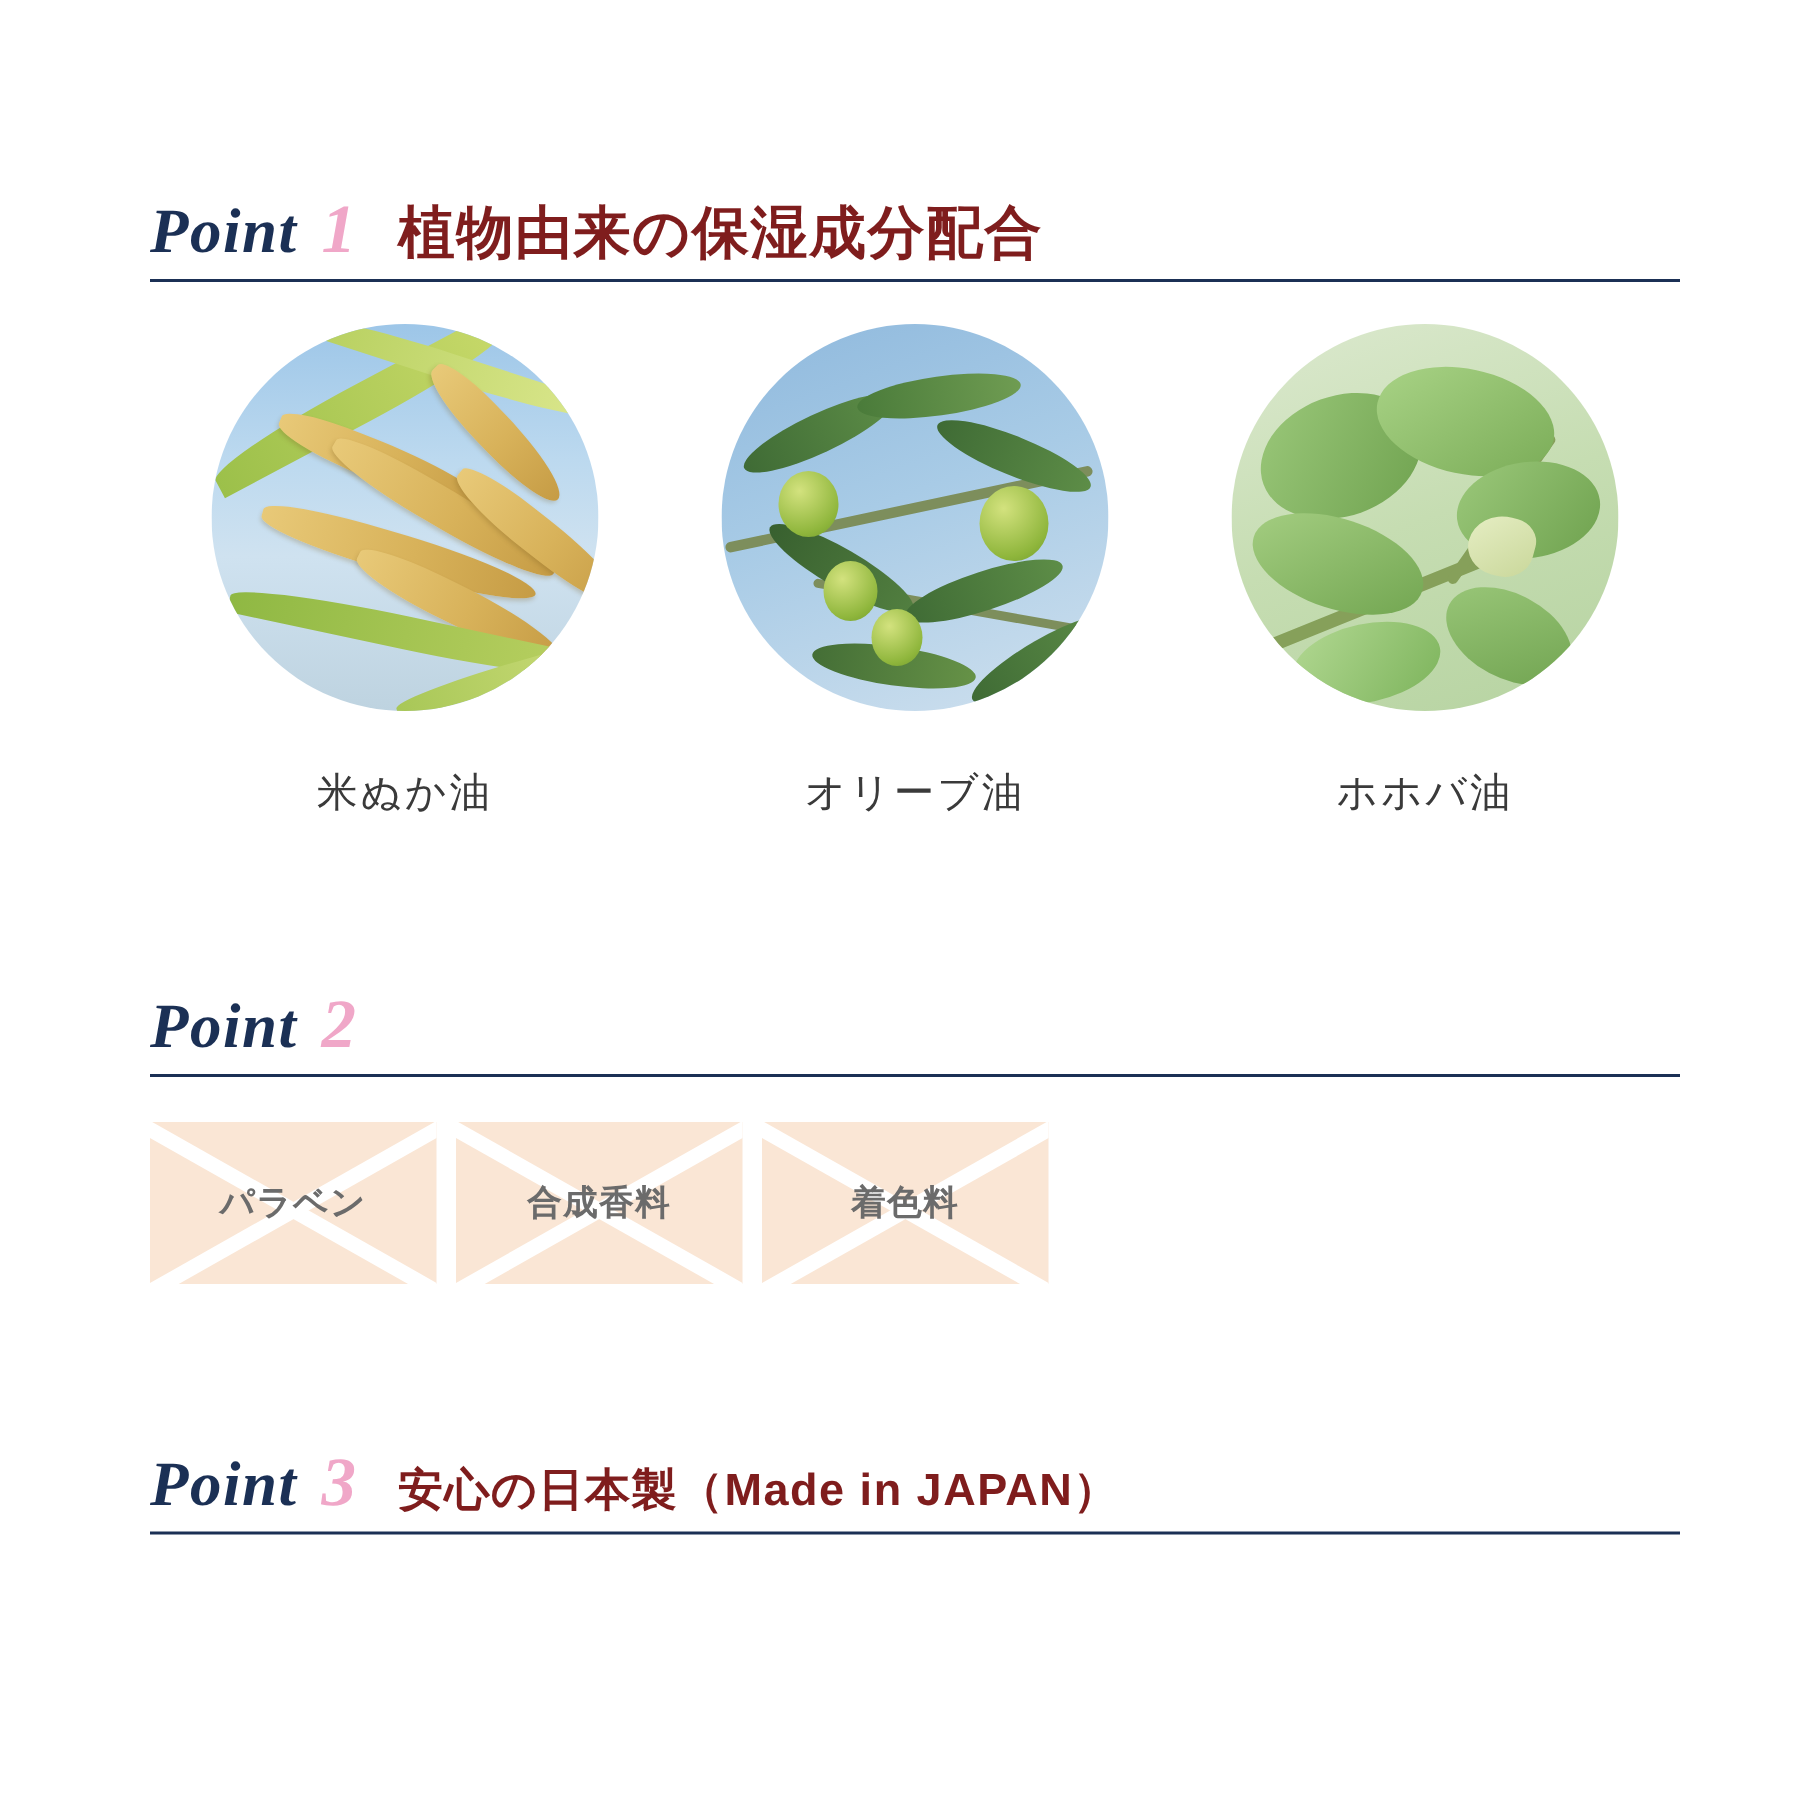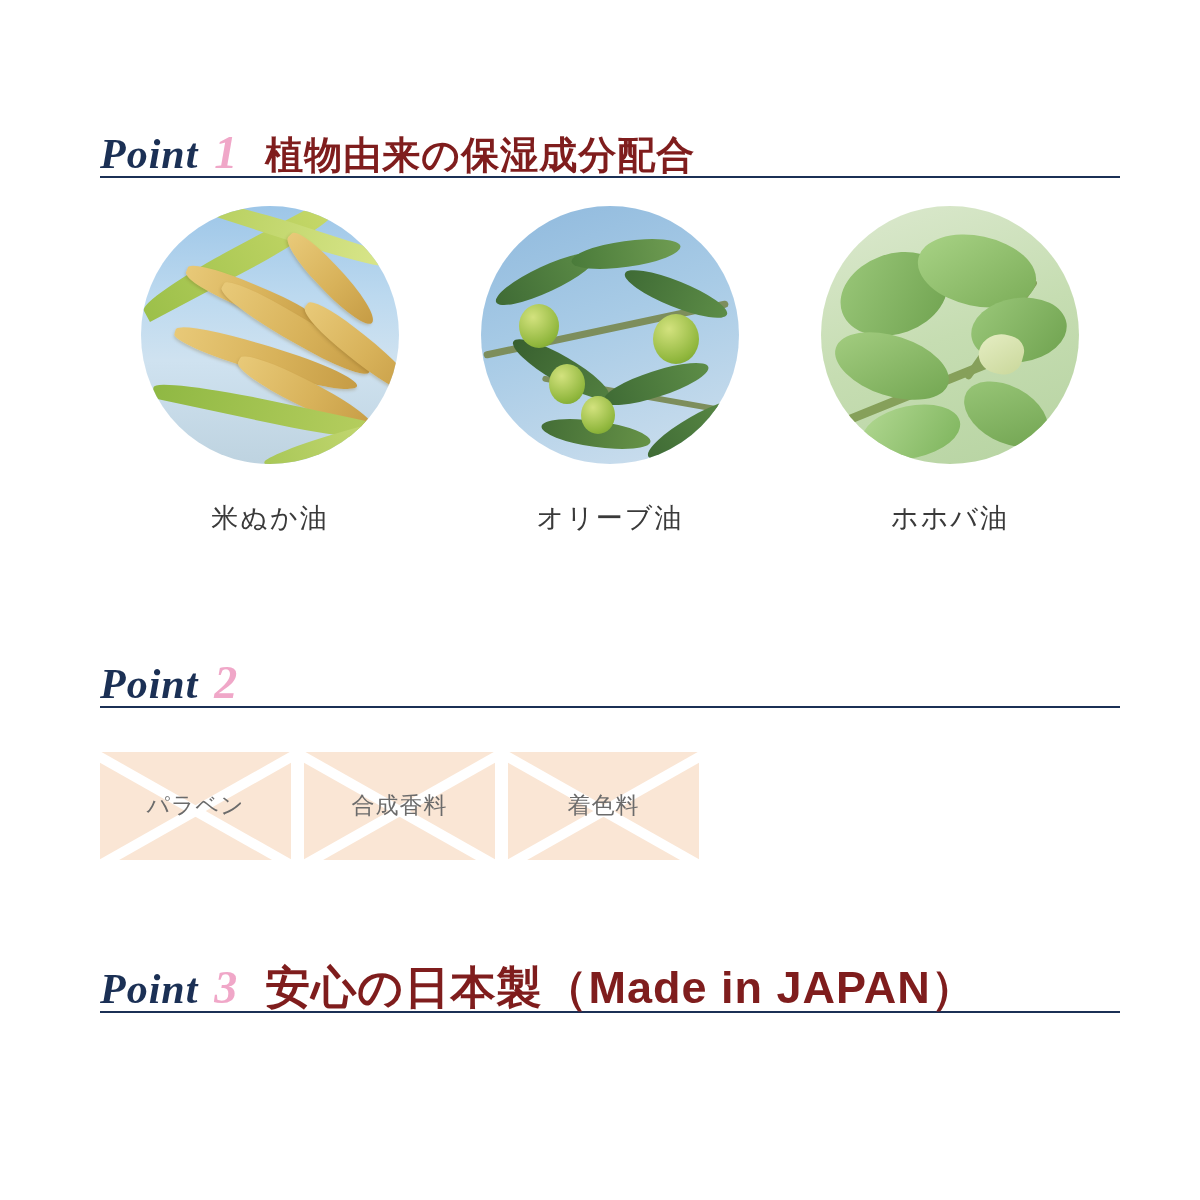--- a/index.html
+++ b/index.html
@@ -22,20 +22,21 @@
 
   
   .section {
     position: absolute;
     left: 100px;
     width: 1020px;
   }
   .heading {
     display: flex;
     align-items: baseline;
+    padding-bottom: 10px;
     border-bottom: 2px solid #1b3055;
   }
   .point-word {
     font-family: "Liberation Serif", serif;
     font-style: italic;
     font-weight: bold;
     font-size: 42px;
     letter-spacing: 1px;
     color: #1b3055;
     line-height: 1;
@@ -185,21 +186,22 @@
     background: linear-gradient(135deg, #e6eec4, #c9d79a);
     border-radius: 60% 40% 50% 50%;
     transform: rotate(15deg);
   }
 
   
   #section-2 { top: 660px; }
   .freefrom {
     display: flex;
     gap: 13px;
-    margin-top: 44px;
+    margin-top: 30px;
+    font-weight: bold;
   }
   .ff-box {
     width: 191px;
     height: 108px;
     background: #fae6d5;
     position: relative;
     display: flex;
     align-items: center;
     justify-content: center;
     overflow: hidden;
@@ -223,21 +225,21 @@
     color: #6b6b6b;
     text-align: center;
     line-height: 1.35;
     letter-spacing: 1px;
     white-space: pre-line;
     font-family: "Liberation Sans", sans-serif;
   }
 
   
   #section-3 { top: 965px; }
-  #section-3 .heading-title { font-size: 45px; }
+  #section-3 .heading-title { font-size: 30px; }
 </style>
 </head>
 <body>
 
 <div class="page">
 
   <div class="section" id="section-1">
     <div class="heading">
       <span class="point-word">Point</span>
       <span class="point-num">1</span>

